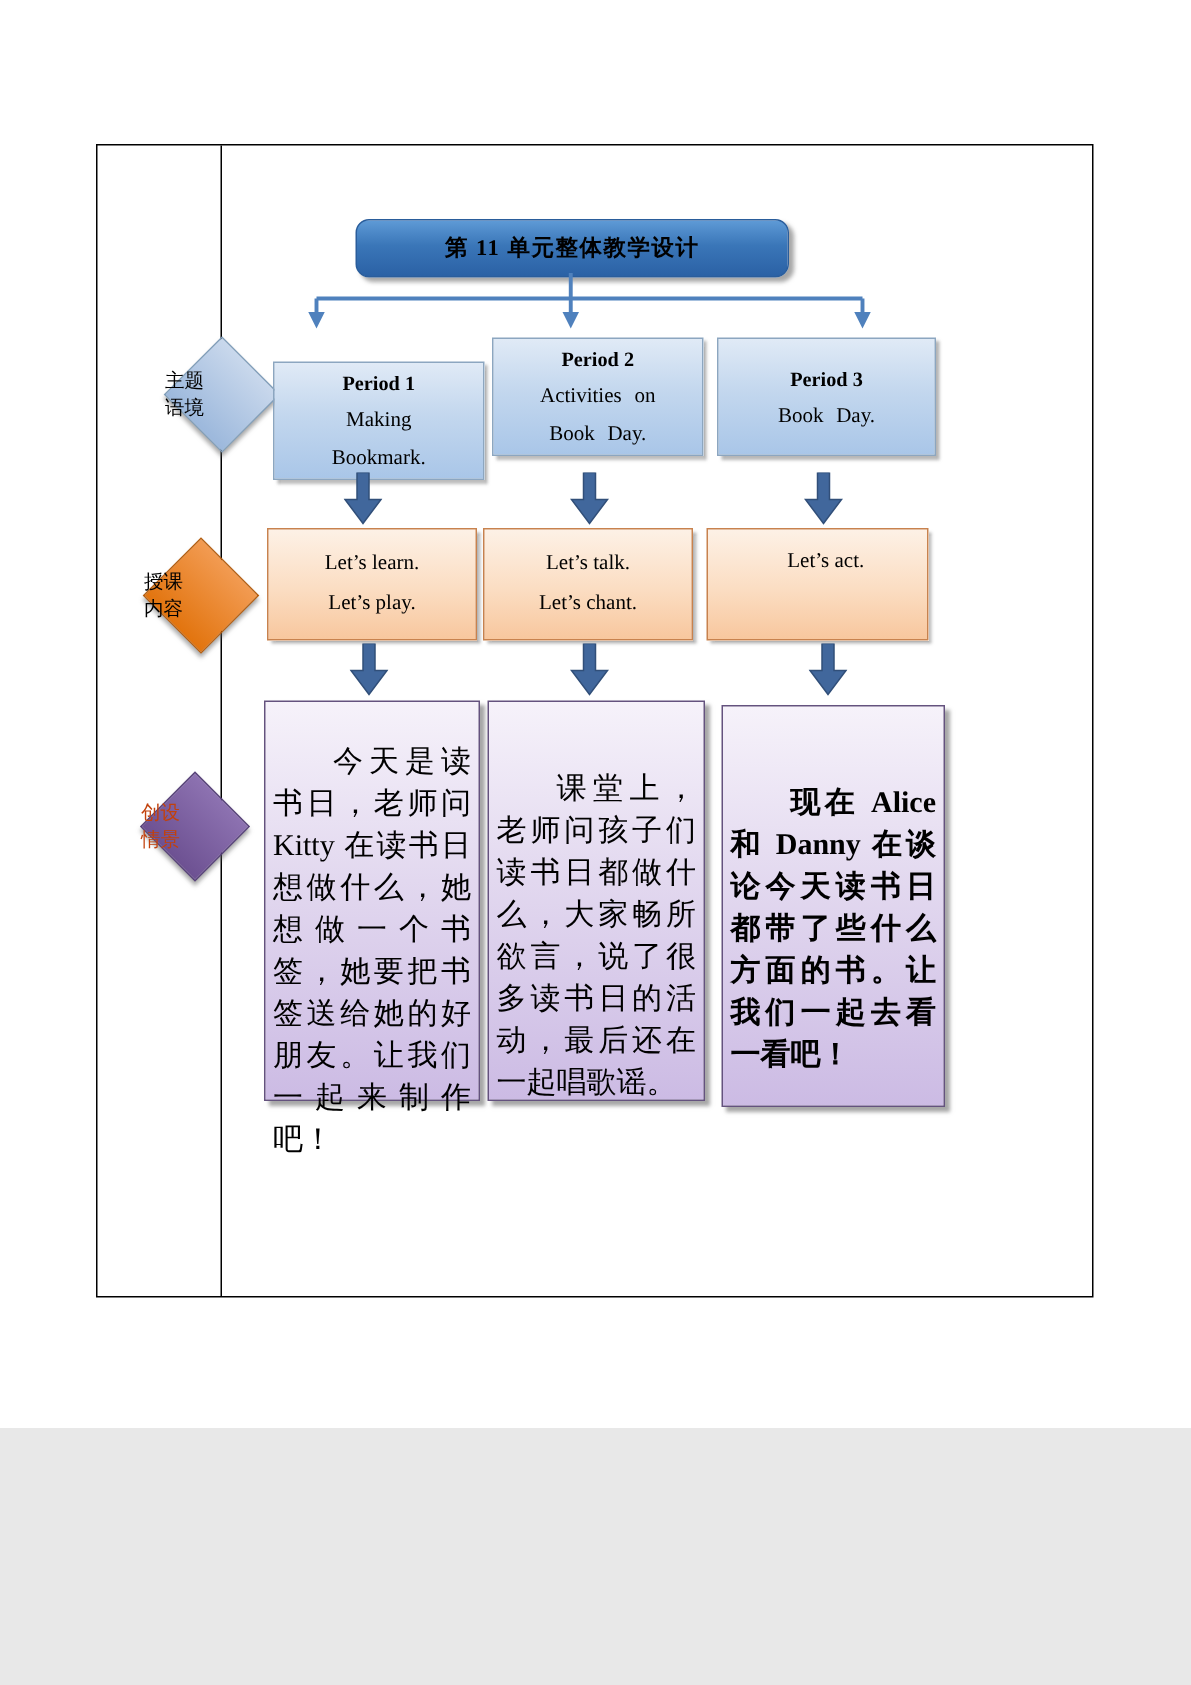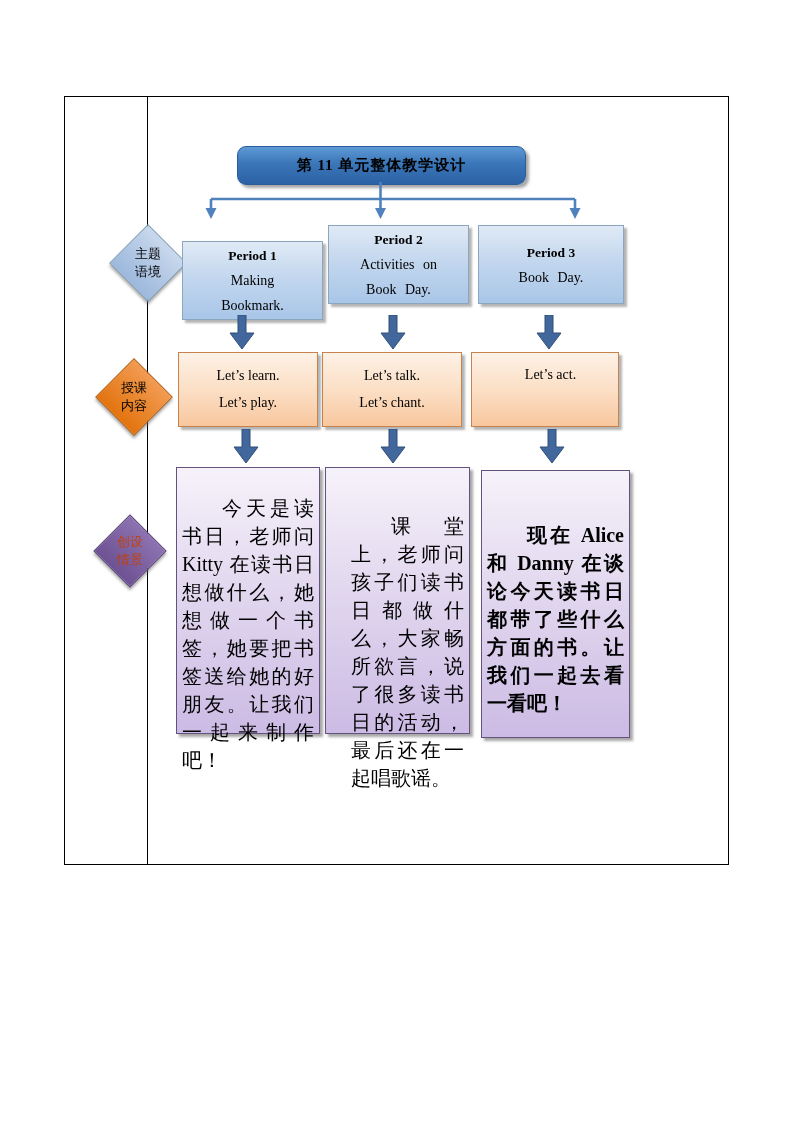--- a/index.html
+++ b/index.html
@@ -1,17 +1,17 @@
 <!DOCTYPE html>
 <html><head>
 <meta charset="utf-8">
 <style>
   html,body{margin:0;padding:0;background:#e8e8e8;}
   #page{
-    position:relative;width:794px;height:1123px;background:#ffffff;
+    position:relative;width:794px;height:952px;background:#ffffff;
     margin:0 auto;overflow:hidden;
     font-family:"Liberation Serif", serif;color:#000;
   }
   
   .tbl{position:absolute;left:64px;top:96px;width:663px;height:767px;border:1.5px solid #000;}
   .tbl-divider{position:absolute;left:82px;top:0;width:0;height:100%;border-left:1.5px solid #000;}
 
   
   .title-box{
     position:absolute;left:237px;top:146px;width:287px;height:37px;
@@ -27,21 +27,21 @@
 
   
   .diamond{position:absolute;}
   .diamond .rot{
     position:absolute;left:50%;top:50%;
     transform:translate(-50%,-50%) rotate(45deg);
     box-shadow:2px 2px 3px rgba(100,100,100,.55);
   }
   .diamond .lbl{
     position:absolute;left:0;top:0;width:100%;height:100%;
-    display:flex;flex-direction:column;align-items:center;justify-content:center;
+    display:flex;flex-direction:column;align-items:flex-start;justify-content:center;
     font-size:13px;line-height:18px;text-align:center;
   }
   .d1{left:110px;top:225px;width:76px;height:76px;}
   .d1 .rot{width:53px;height:53px;background:linear-gradient(180deg,#c9d8ec,#9cb8dc);border:1px solid #7f9db9;}
   .d2{left:96px;top:359px;width:76px;height:76px;}
   .d2 .rot{width:53px;height:53px;background:linear-gradient(180deg,#f29b52,#e2740e);border:1px solid #b55d0e;}
   .d3{left:94px;top:515px;width:72px;height:72px;}
   .d3 .rot{width:50px;height:50px;background:linear-gradient(180deg,#8d72b1,#6d5192);border:1px solid #564178;}
   .d3 .lbl{color:#c2410c;}
 
@@ -81,21 +81,21 @@
     background:linear-gradient(180deg,#f6f2fa 0%,#e2d8ef 45%,#ccbbe4 100%);
     border:1px solid #64527e;box-shadow:3px 3px 2.5px rgba(130,130,130,.7);
     box-sizing:border-box;
   }
   .sbox .stext{
     font-size:20px;line-height:28px;color:#000;
     text-align:justify;text-justify:inter-ideograph;text-indent:2em;
     padding:0 5px;
   }
   .s1{left:176px;top:467px;width:144px;height:267px;padding-top:26px;}
-  .s2{left:325px;top:467px;width:145px;height:267px;padding-top:44px;padding-left:20px;}
+  .s2{left:325px;top:467px;width:145px;height:267px;padding-top:44px;}
   .s3{left:481px;top:470px;width:149px;height:268px;padding-top:50px;font-weight:bold;}
 </style>
 </head>
 <body>
 
 <div id="page">
 
   <div class="tbl">
     <div class="tbl-divider"></div>
   </div>

